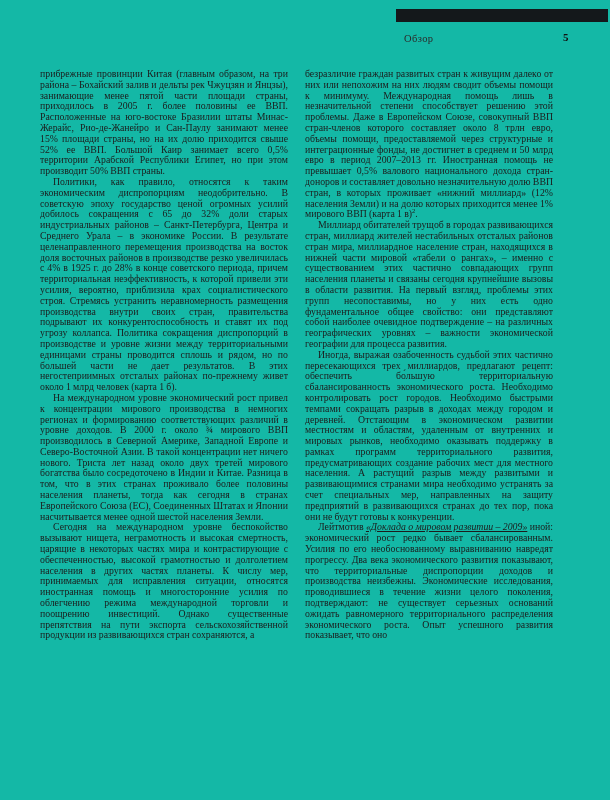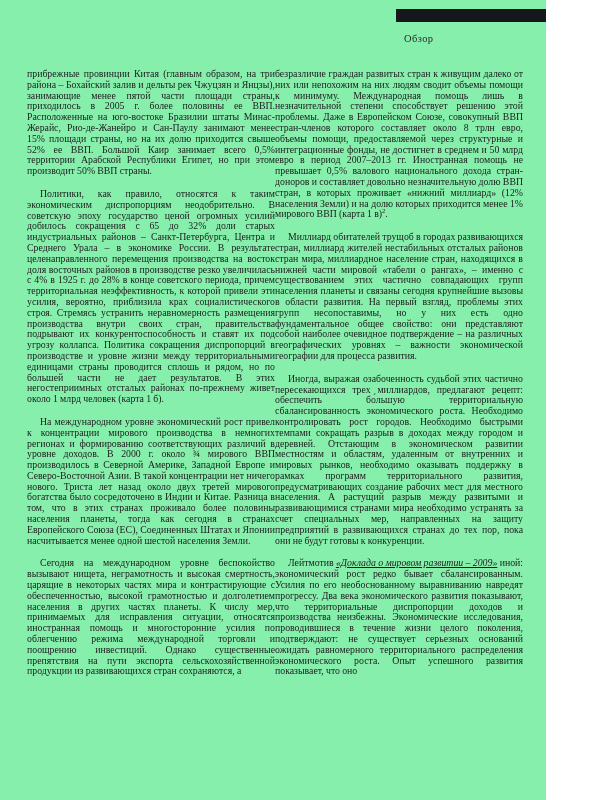--- a/index.html
+++ b/index.html
@@ -2,23 +2,23 @@
 <html lang="ru"><head>
 <meta charset="utf-8">
 <style>
   html, body {
     margin: 0;
     padding: 0;
     background: #ffffff;
   }
   .page {
     position: relative;
-    width: 546px;
+    width: 610px;
     height: 800px;
-    background: #86efac;
+    background: #14b8a6;
     overflow: hidden;
     font-family: "Liberation Serif", "DejaVu Serif", serif;
     color: #1c1c1c;
   }
   .top-bar {
     position: absolute;
     left: 396px;
     top: 9px;
     width: 212px;
     height: 13px;
@@ -35,40 +35,40 @@
   .page-number {
     position: absolute;
     left: 563px;
     top: 31px;
     font-size: 11px;
     font-weight: bold;
     color: #111111;
   }
   .columns {
     position: absolute;
-    left: 27px;
+    left: 40px;
     top: 69px;
     width: 513px;
     display: flex;
+    gap: 17px;
   }
   .col {
     width: 248px;
   }
   p.para {
     margin: 0;
     font-size: 9.8px;
     line-height: 10.8px;
     text-align: justify;
     hyphens: auto;
     -webkit-hyphens: auto;
     word-spacing: -0.2px;
   }
   p.para.indent {
     text-indent: 13px;
-    margin-top: 12px;
   }
   p.para em {
     font-style: italic;
     text-decoration: underline;
   }
   p.para sup {
     font-size: 6.5px;
     line-height: 0;
     vertical-align: super;
   }

